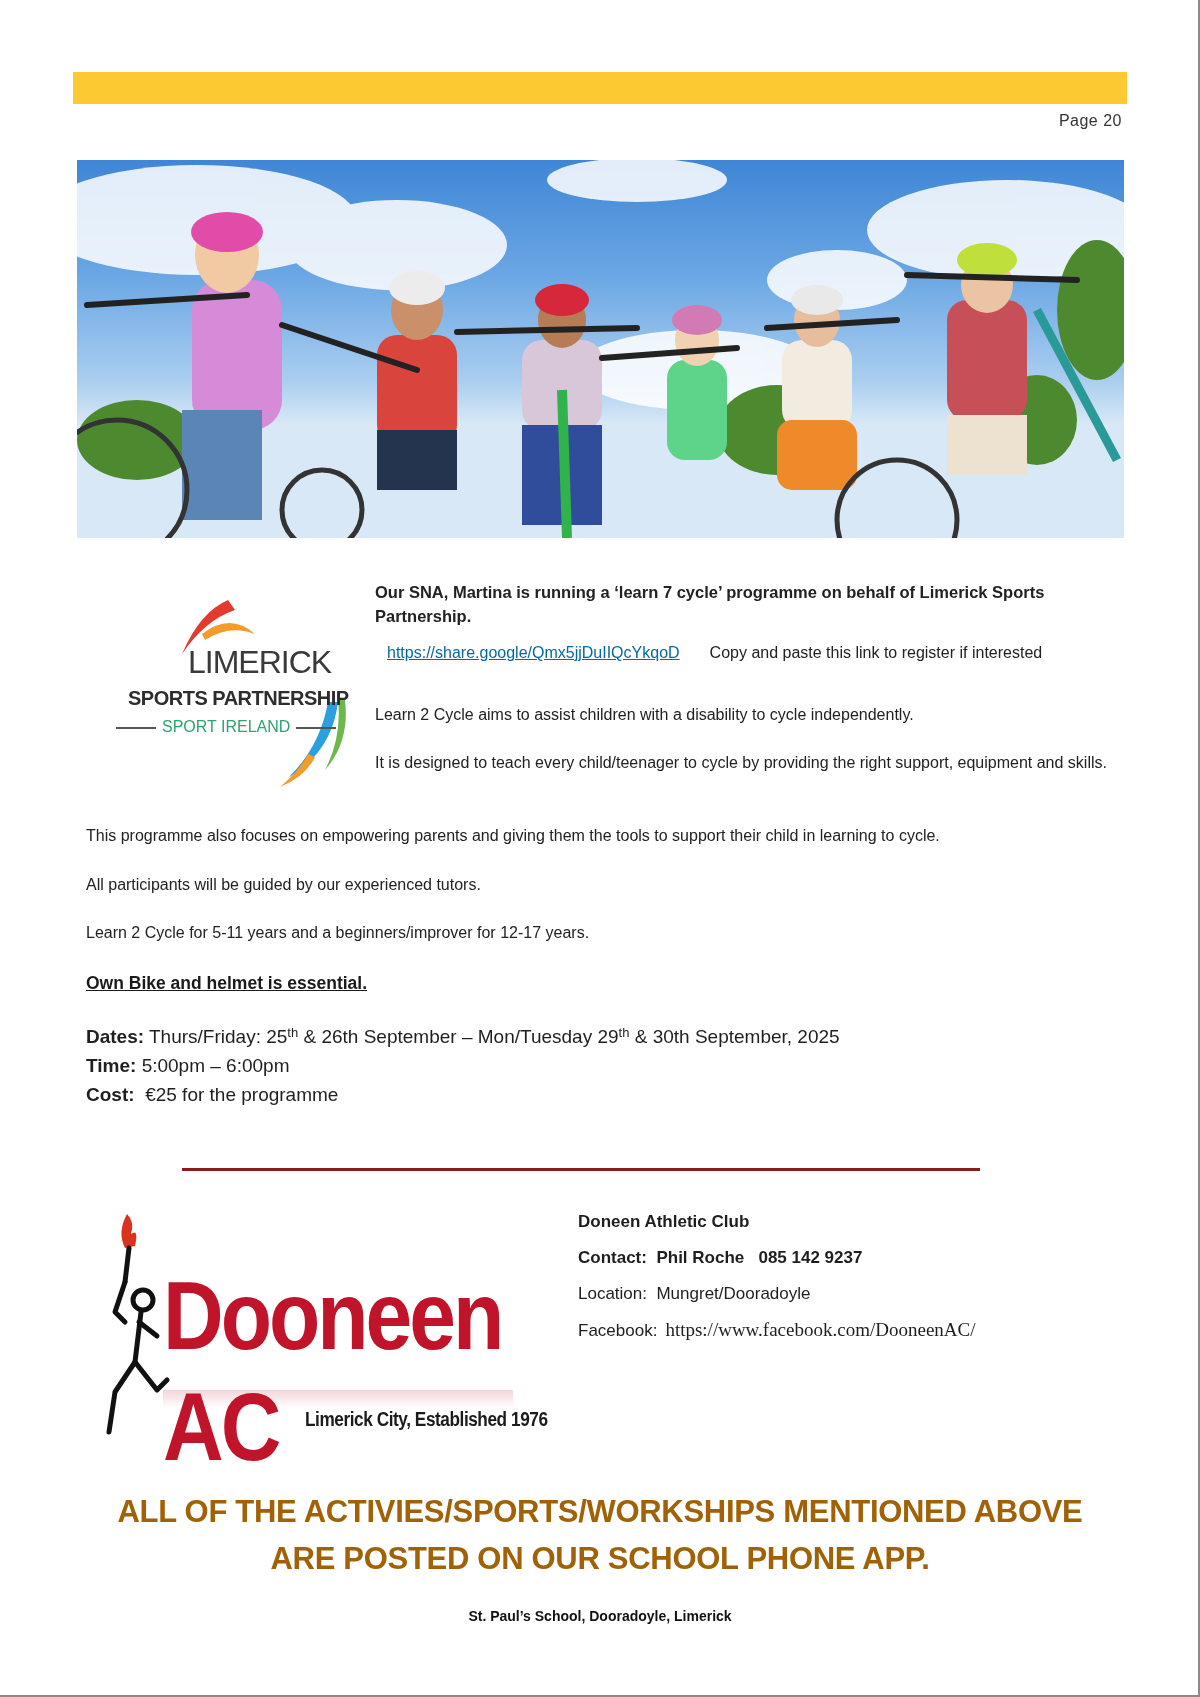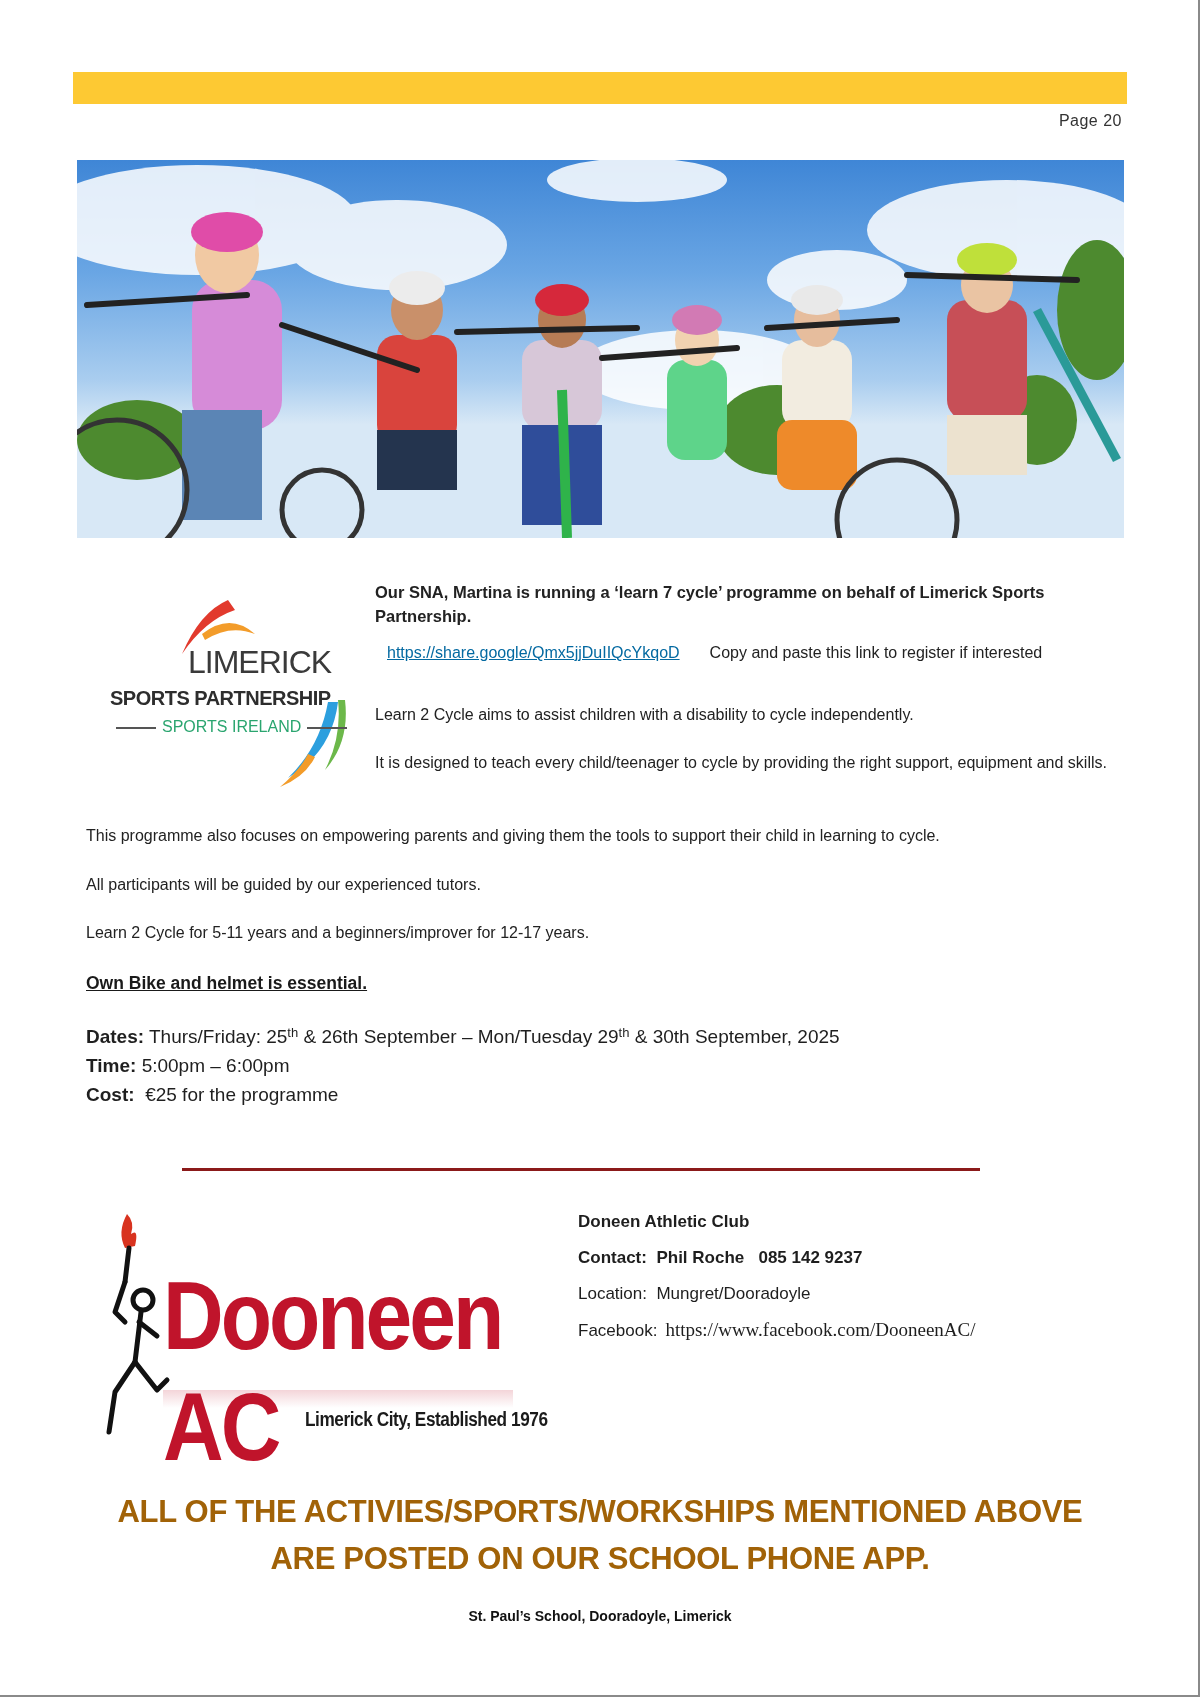--- a/index.html
+++ b/index.html
@@ -21,21 +21,21 @@
     
     .hero { left: 77px; top: 160px; width: 1047px; height: 378px; overflow: hidden; background: linear-gradient(180deg, #3f86d6 0%, #6aa6e4 30%, #a9cdef 58%, #d8e8f6 70%); }
     .hero svg { position: absolute; left: 0; top: 0; }
     .hero-band { position: absolute; left: 0; top: 292px; width: 100%; height: 86px; background: rgba(22,110,66,0.93); }
     .hero-title { position: absolute; left: 5px; top: 12px; font-family: "DejaVu Sans", sans-serif; font-weight: bold; font-size: 31px; color: #ffffff; letter-spacing: -0.5px; }
     .hero-sub { position: absolute; left: 5px; top: 56px; font-family: "DejaVu Sans", sans-serif; font-weight: bold; font-size: 16px; color: #f0f5ee; }
 
     
     .lsp-logo { left: 110px; top: 582px; width: 240px; height: 210px; }
     .lsp-logo .lim { position: absolute; left: 78px; top: 62px; font-size: 32px; color: #3a3a3a; letter-spacing: -1px; font-family: "Liberation Sans Narrow", "Liberation Sans", sans-serif; }
-    .lsp-logo .sp { position: absolute; left: 0; top: 105px; font-size: 20px; font-weight: bold; color: #2d2d2d; letter-spacing: -0.5px; }
+    .lsp-logo .sp { position: absolute; left: 18px; top: 105px; font-size: 20px; font-weight: bold; color: #2d2d2d; letter-spacing: -0.5px; }
     .lsp-logo .si { position: absolute; left: 0; top: 136px; font-size: 16px; color: #2aa56f; white-space: nowrap; }
     .lsp-logo .si .ln { display: inline-block; width: 40px; height: 2px; background: #555; vertical-align: middle; margin: 0 6px; }
 
     
     .body-text { font-family: "Liberation Sans", sans-serif; font-size: 16px; line-height: 24px; color: #222; }
     .intro { left: 375px; top: 580px; width: 735px; font-weight: bold; font-size: 16.5px; }
     .link-line { left: 375px; top: 641px; width: 735px; text-align: justify; }
     .link-line a { color: #0369a1; text-decoration: underline; margin-left: 12px; margin-right: 30px; }
     .aims { left: 375px; top: 703px; width: 735px; }
     .designed { left: 375px; top: 751px; width: 735px; text-align: justify; }
@@ -148,21 +148,21 @@
 <div class="abs lsp-logo">
   <svg width="240" height="210" viewBox="0 0 240 210" style="position:absolute;left:0;top:0;">
     <path d="M118 18 Q90 30 72 72 Q95 38 125 28 Z" fill="#e23a2d"></path>
     <path d="M92 52 Q120 30 145 52 Q120 42 95 58 Z" fill="#f39c2a"></path>
     <path d="M228 120 Q222 170 178 196 Q210 165 218 120 Z" fill="#2c9fde"></path>
     <path d="M235 118 Q240 160 215 188 Q232 155 228 118 Z" fill="#6cb84a"></path>
     <path d="M205 175 Q195 195 170 205 Q190 188 198 172 Z" fill="#f39c2a"></path>
   </svg>
   <div class="lim">LIMERICK</div>
   <div class="sp">SPORTS PARTNERSHIP</div>
-  <div class="si"><span class="ln"></span><span>SPORTS IRELAND</span><span class="ln"></span></div>
+  <div class="si"><span class="ln"></span><span>SPORT IRELAND</span><span class="ln"></span></div>
 </div>
 
 <div class="abs body-text intro">Our SNA, Martina is running a ‘learn 7 cycle’ programme on behalf of Limerick Sports Partnership.</div>
 <div class="abs body-text link-line">
   <a>https://share.google/Qmx5jjDuIIQcYkqoD</a><span>Copy and paste this link to register if interested</span>
 </div>
 <div class="abs body-text aims">Learn 2 Cycle aims to assist children with a disability to cycle independently.</div>
 <div class="abs body-text designed">It is designed to teach every child/teenager to cycle by providing the right support, equipment and skills.</div>
 <div class="abs body-text p-full p1">This programme also focuses on empowering parents and giving them the tools to support their child in learning to cycle.</div>
 <div class="abs body-text p-full p2">All participants will be guided by our experienced tutors.</div>

